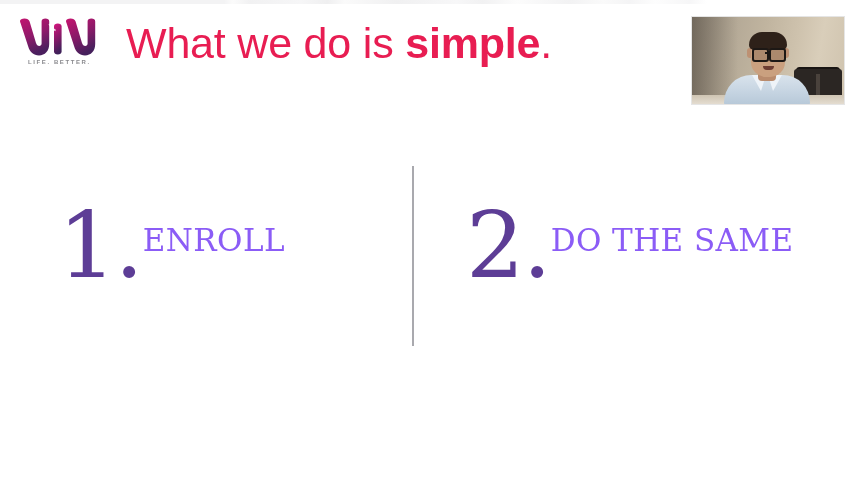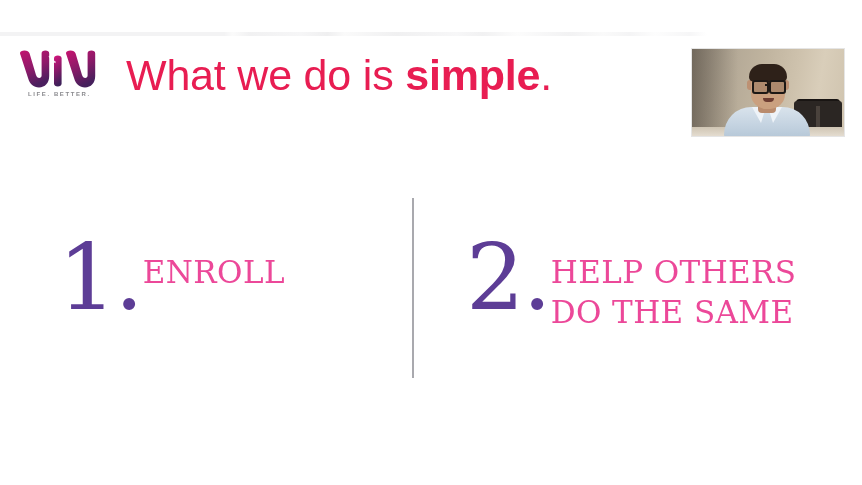--- a/index.html
+++ b/index.html
@@ -9,21 +9,20 @@
   }
   body {
     font-family: "Liberation Sans", sans-serif;
   }
   #slide {
     position: relative;
     width: 862px;
     height: 433px;
     background: #ffffff;
     overflow: hidden;
-    margin-top: 32px;
   }
   
   .top-band {
     position: absolute;
     left: 0; top: 0;
     width: 862px; height: 4px;
     background: linear-gradient(90deg,
       #f3f3f4 0%, #f3f3f4 26%, #fbfbfb 27%,
       #f1f1f2 29%, #f6f6f7 35%, #efeff0 38%,
       #fafafa 40%, #f0f0f1 46%, #f7f7f8 53%,
@@ -194,21 +193,21 @@
     line-height: 0.93;
     font-weight: normal;
     color: #5d3d96;
     letter-spacing: -2px;
     white-space: nowrap;
   }
   .lines {
     font-family: "DejaVu Serif", "Liberation Serif", serif;
     font-size: 31px;
     line-height: 1.28;
-    color: #ec4899;
+    color: #8b5cf6;
     letter-spacing: 0.4px;
     white-space: nowrap;
     padding-top: 18px;
     margin-left: 1px;
   }
   .lines .ln { display: block; }
 
   
   .ghost {
     position: absolute;
@@ -289,21 +288,20 @@
   <div class="item item-1">
     <div class="num">1.</div>
     <div class="lines">
       <span class="ln">ENROLL</span>
     </div>
   </div>
 
   <div class="item item-2">
     <div class="num">2.</div>
     <div class="lines">
-      <span class="ln">HELP OTHERS</span>
       <span class="ln">DO THE SAME</span>
     </div>
   </div>
 
   <div class="ghost ghost-a">&nbsp;</div>
   <div class="ghost ghost-b">&nbsp;</div>
 
 </div>
 
 </body></html>

